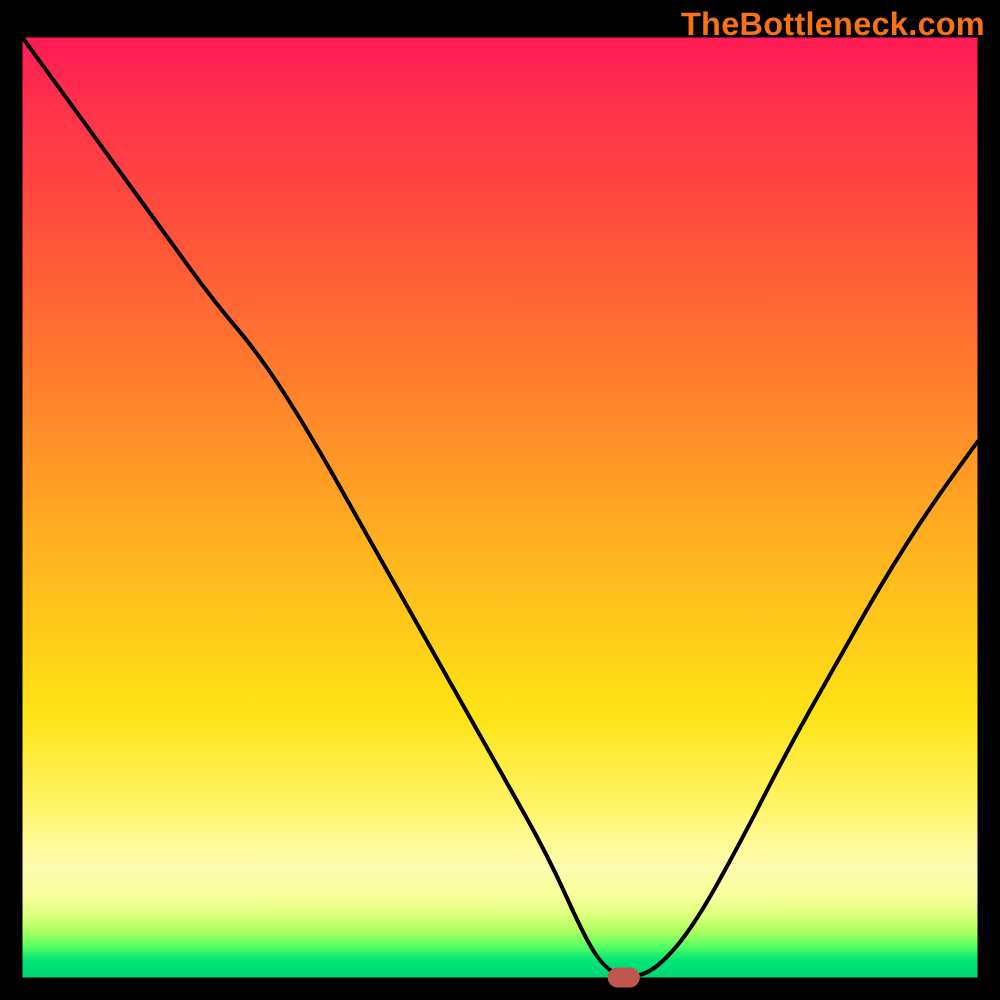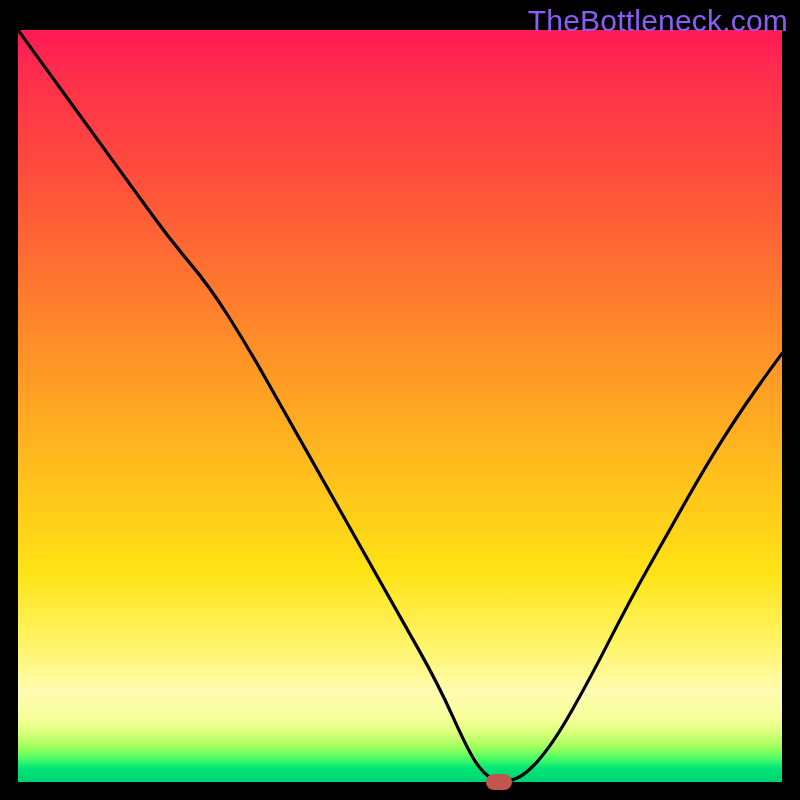--- a/index.html
+++ b/index.html
@@ -14,23 +14,23 @@
   .wrap {
     position: relative;
     width: 800px;
     height: 800px;
     background: #000;
   }
   .attribution {
     position: absolute;
     top: 4px;
     right: 12px;
-    color: #8b5cf6;
-    font-size: 30px;
-    font-weight: 400;
+    color: #f97316;
+    font-size: 26px;
+    font-weight: 700;
     letter-spacing: 0.2px;
     z-index: 10;
   }
   .plot-outer {
     position: absolute;
     left: 18px;
     top: 30px;
     width: 764px;
     height: 752px;
     background: #000;

